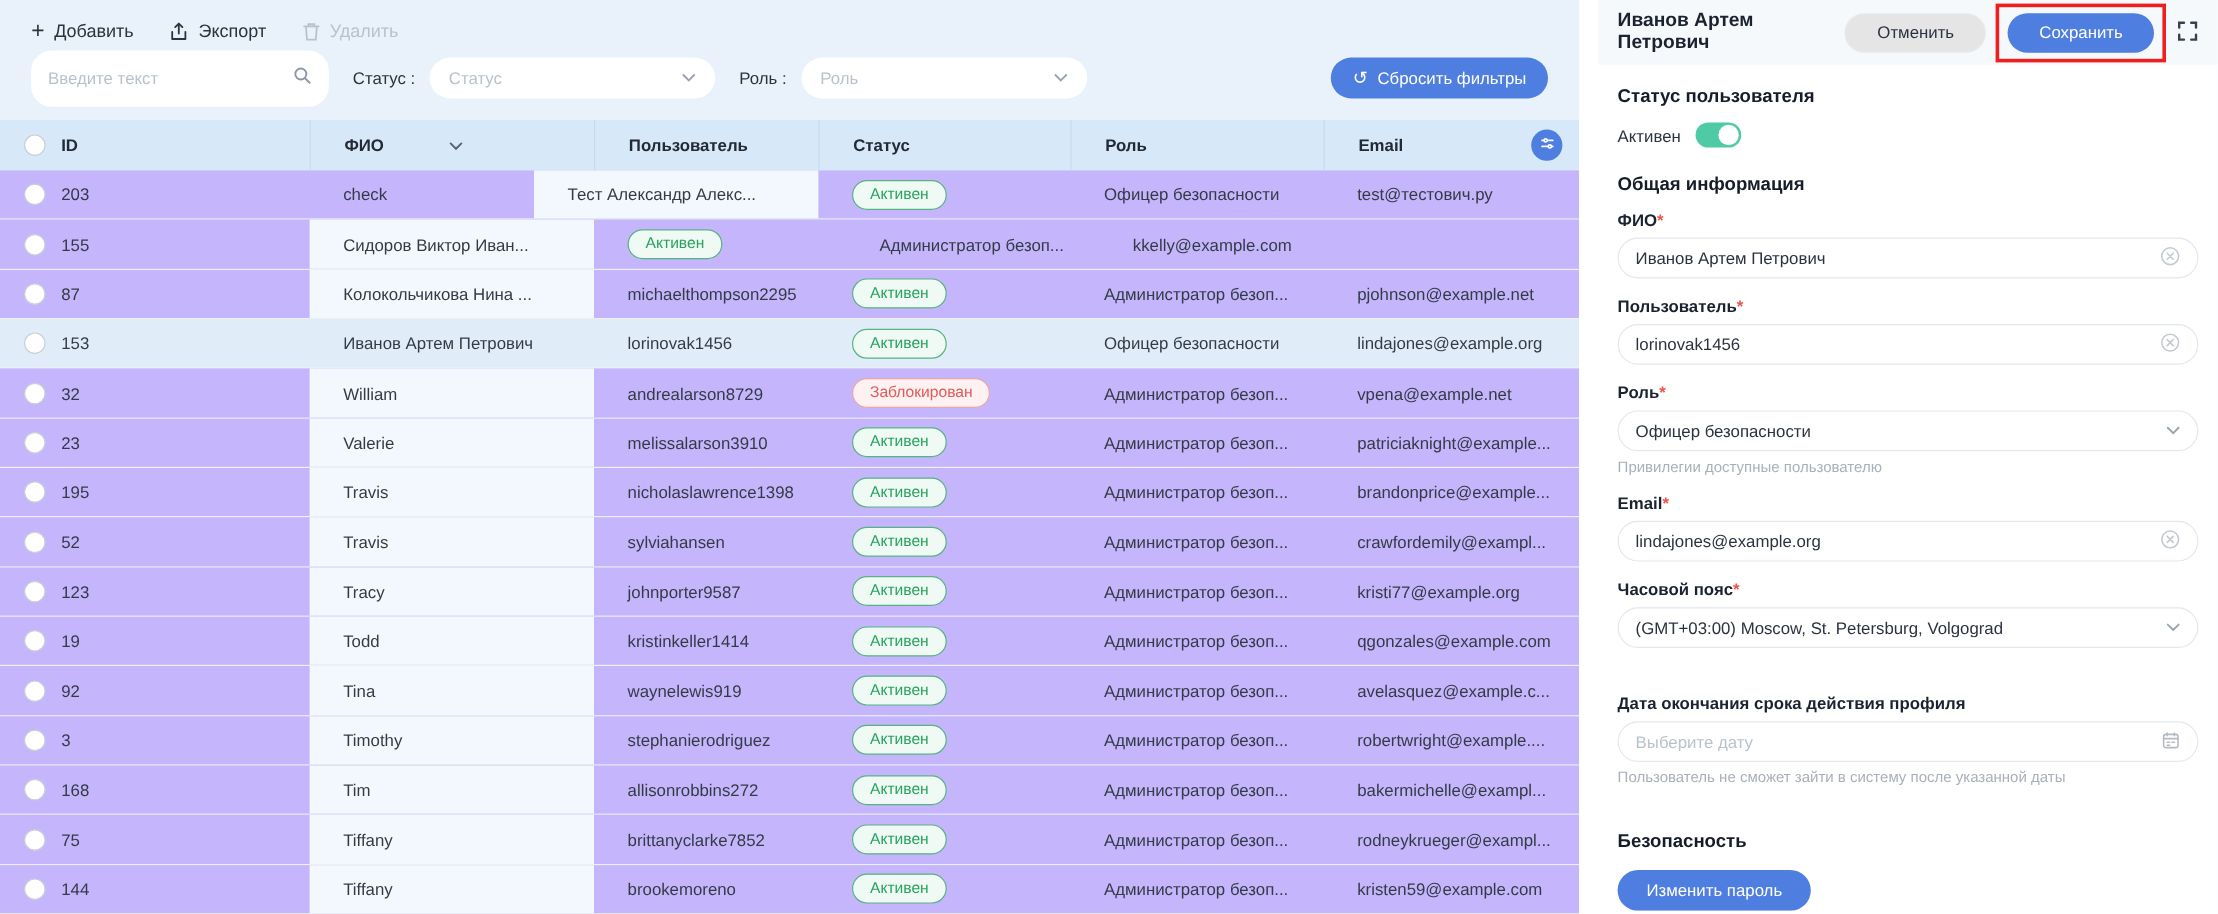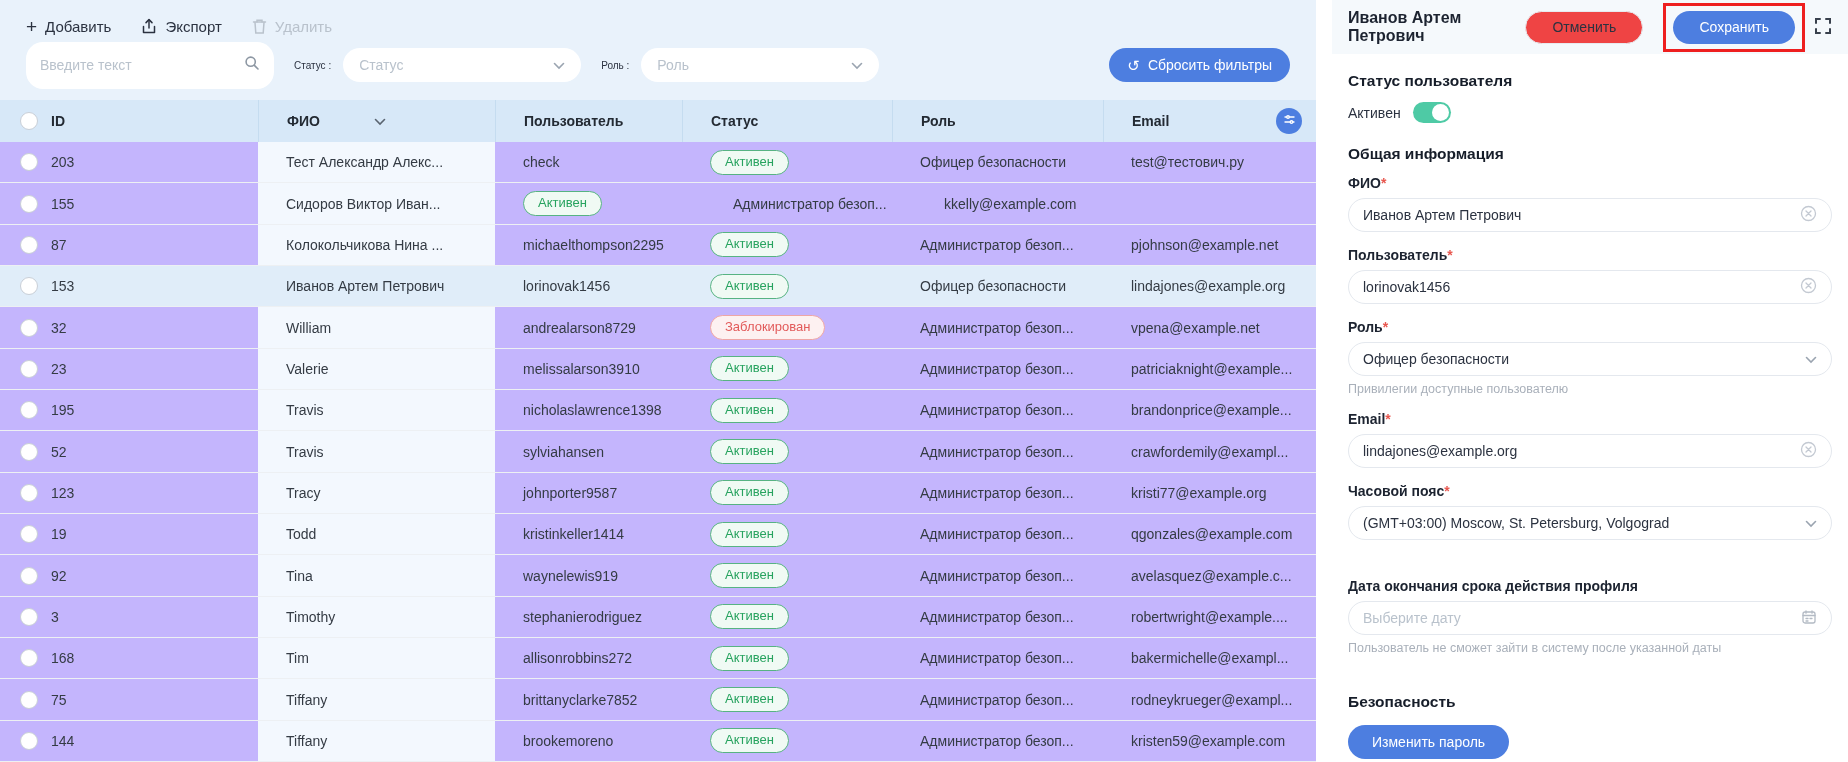--- a/index.html
+++ b/index.html
@@ -12,21 +12,21 @@
   .toolbar { height:46px; display:flex; align-items:center; gap:30px; padding:12px 26px 0 26px; }
   .tool-btn { display:flex; align-items:center; gap:8px; font-size:15px; color:#2b3240; cursor:pointer; background:none; border:none; font-family:inherit; }
   .tool-btn svg { display:block; }
   .tool-btn.disabled { color:#b9c2cc; cursor:default; }
   .plus-glyph { font-size:19px; font-weight:400; line-height:1; color:#2b3240; }
 
   .filterbar { height:38px; margin-top:6px; display:flex; align-items:center; gap:12px; padding:0 26px; }
   .search-box { width:248px; height:47px; background:#fff; border-radius:17px; display:flex; align-items:center; justify-content:space-between; padding:0 14px; }
   .search-box input { border:none; outline:none; font-size:14px; width:180px; font-family:inherit; color:#2b3240; background:transparent; }
   .search-box input::placeholder { color:#b9c2cc; }
-  .filter-label { font-size:10px; color:#2b3240; margin-left:8px; }
+  .filter-label { font-size:14px; color:#2b3240; margin-left:8px; }
   .select-pill { width:238px; height:34px; background:#fff; border-radius:17px; display:flex; align-items:center; justify-content:space-between; padding:0 16px; cursor:pointer; }
   .select-pill .ph { font-size:14px; color:#b9c2cc; }
   .reset-btn { margin-left:auto; height:34px; background:#4d7ee0; color:#fff; border:none; border-radius:17px; font-size:14px; font-family:inherit; display:flex; align-items:center; gap:8px; padding:0 18px; cursor:pointer; }
   .reset-icon { font-size:15px; line-height:1; }
 
   .table { margin-top:16px; display:flex; flex-direction:column; flex:1; }
   .thead { height:42px; background:#d7e8f8; display:flex; align-items:stretch; font-weight:bold; font-size:14px; color:#232a33; }
   .th { display:flex; align-items:center; position:relative; }
   .th + .th { border-left:1px solid #c5dcf0; }
   .tr { height:41.33px; background:#c4b5fd; border-bottom:1px solid #edf0f3; display:flex; align-items:stretch; font-size:14px; color:#343b44; cursor:pointer; }
@@ -48,22 +48,22 @@
   .status-badge.active { color:#27a35f; border:1px solid #57b383; background:#f0faf4; }
   .status-badge.blocked { color:#e25a5a; border:1px solid #efa5a5; background:#fdf1f1; }
 
   
   .gutter { width:16px; background:#fff; }
 
   
   .panel { width:516px; height:762px; background:#fff; display:flex; flex-direction:column; }
   .panel-header { min-height:54px; background:#f5f9fc; display:flex; align-items:center; padding:0 16px; }
   .panel-title { font-size:16px; font-weight:bold; color:#1c2330; }
-  .cancel-btn { margin-left:auto; height:33px; padding:0 26px; border-radius:17px; background:#ef4444; border:1px solid #e7eaef; font-size:14px; color:#2b3240; font-family:inherit; cursor:pointer;text-align:center; }
-  .save-annotation { border:3px solid #ee1f1f; padding:5px 7px; margin-left:20px; }
+  .cancel-btn { margin-left:auto; height:33px; padding:0 26px; border-radius:17px; background:#e5e5e5; border:1px solid #e7eaef; font-size:14px; color:#2b3240; font-family:inherit; cursor:pointer;text-align:center; }
+  .save-annotation { border:3px solid #ee1f1f; padding:5px 7px; margin-left:8px; }
   .save-btn { height:33px; padding:0 26px; border-radius:17px; background:#4d7ee0; border:none; font-size:14px; color:#fff; font-family:inherit; cursor:pointer; }
   .expand-btn { background:none; border:none; margin-left:9px; cursor:pointer; display:flex; }
 
   .panel-body { padding:18px 16px 0 16px; overflow:hidden; }
   .section-title { font-size:15.5px; font-weight:bold; color:#161d29; margin-bottom:12px; }
   .toggle-row { display:flex; align-items:center; gap:12px; margin-bottom:22px; }
   .toggle-label { font-size:14px; color:#2b3240; }
   .toggle { width:38px; height:21px; border-radius:11px; background:#4ecaa5; position:relative; cursor:pointer; }
   .toggle .knob { position:absolute; top:2px; right:2px; width:17px; height:17px; border-radius:50%; background:#fff; }
 
@@ -183,25 +183,25 @@
             </span>
           </button>
         </div>
       </div>
       <div>
           <div class="tr">
             <div class="cell c1">
               <span class="cbx"></span>
               <span>203</span>
             </div>
+            <div class="cell c3">
+              <span>check</span>
+            </div>
             <div class="cell c2">
               <span>Тест Александр Алекс...</span>
-            </div>
-            <div class="cell c3">
-              <span>check</span>
             </div>
             <div class="cell c4">
               <span class="status-badge active">Активен</span>
             </div>
             <div class="cell c5">
               <span>Офицер безопасности</span>
             </div>
             <div class="cell c6">
               <span>test@тестович.ру</span>
             </div>

